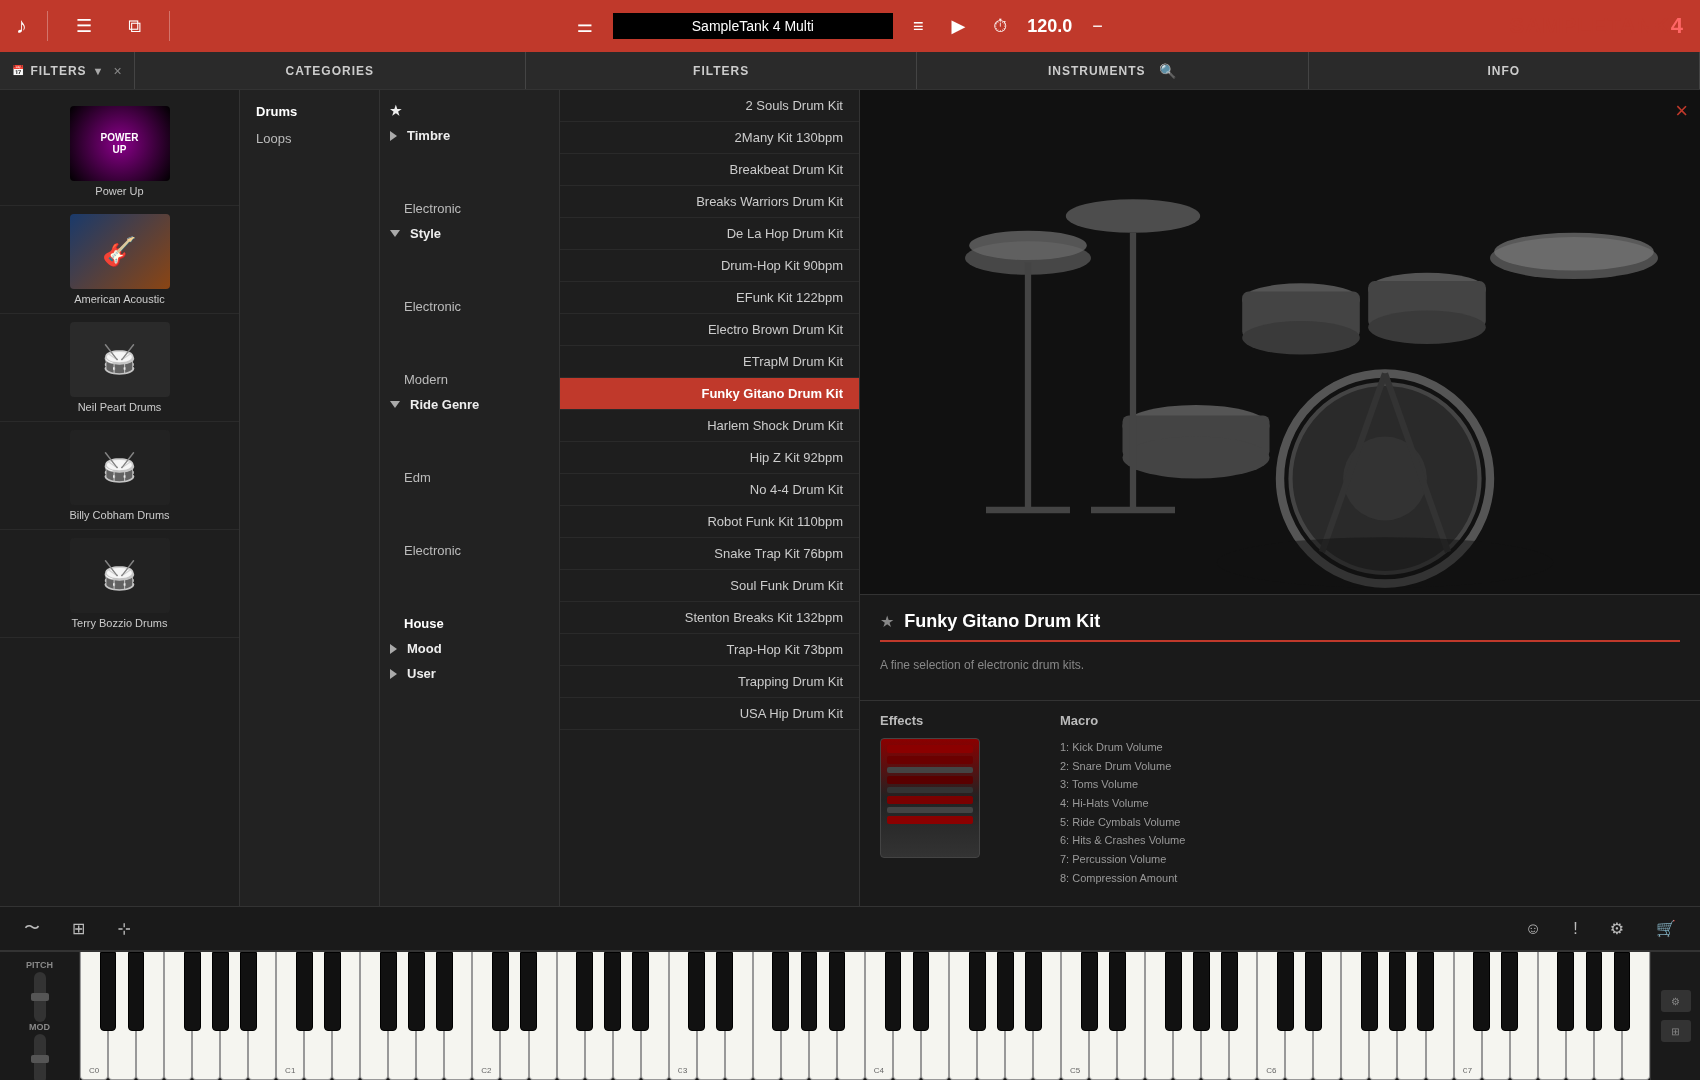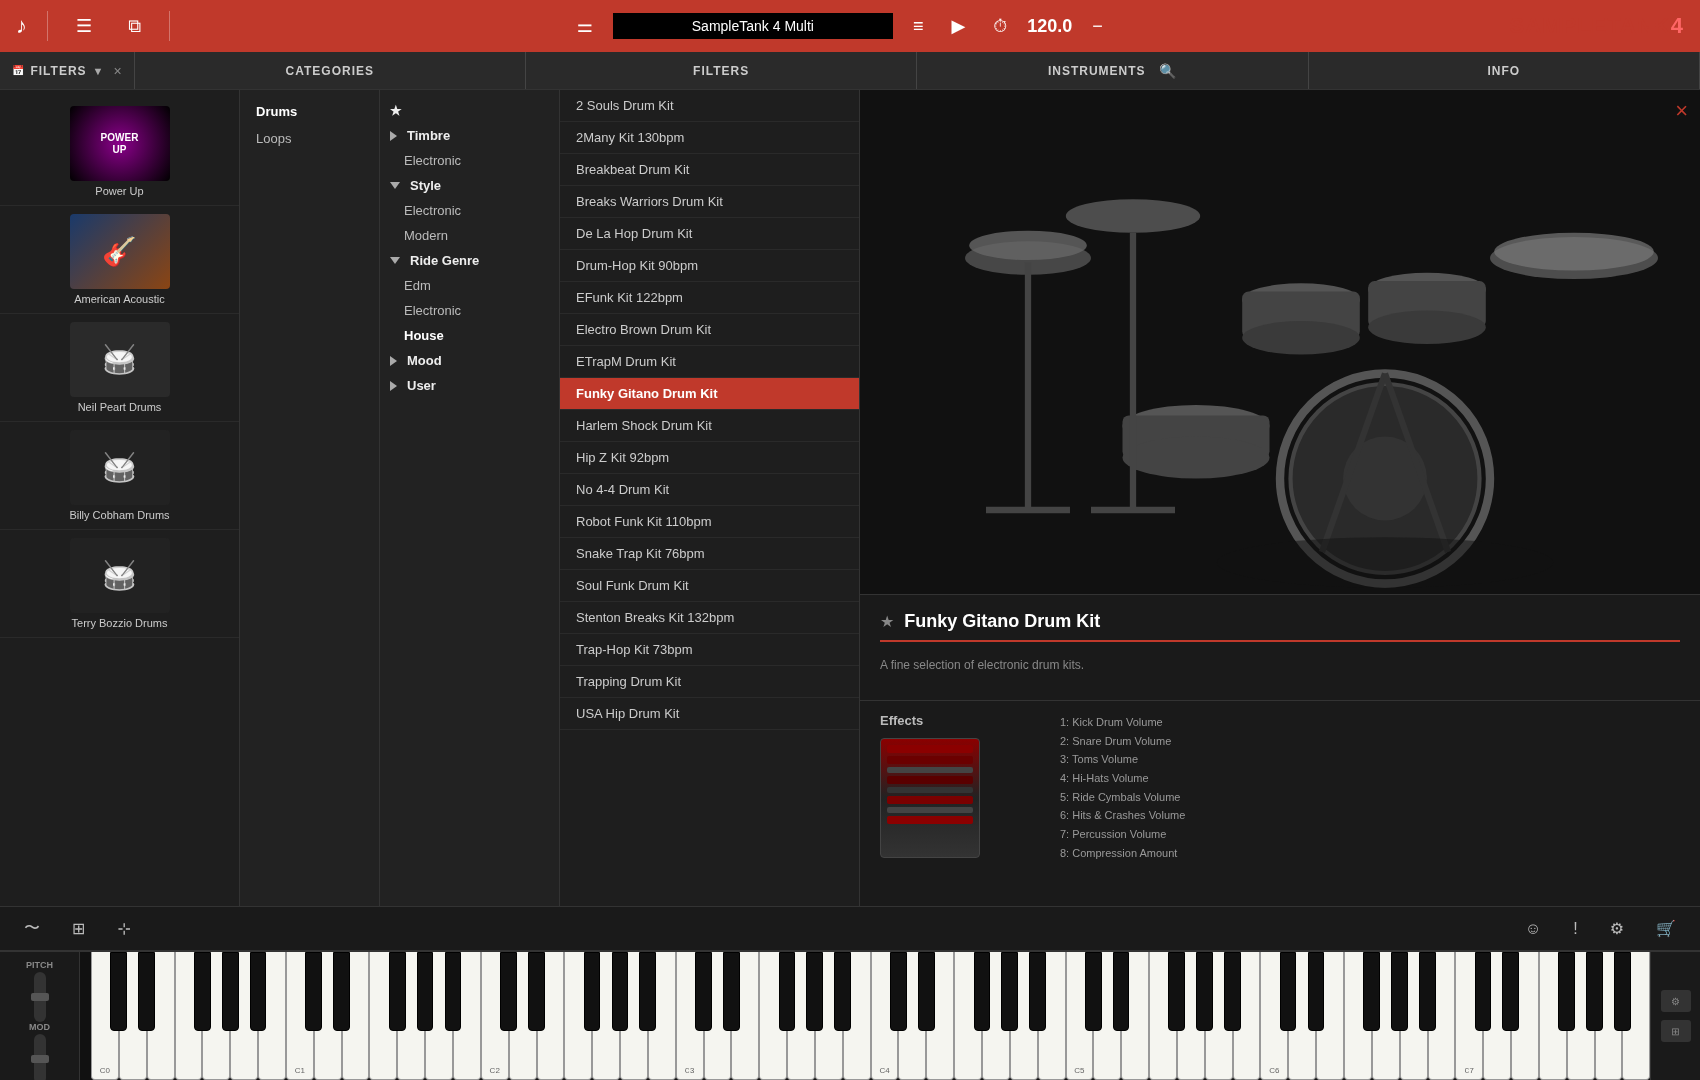--- a/index.html
+++ b/index.html
@@ -182,38 +182,40 @@
       font-size: 13px;
       font-weight: bold;
       cursor: pointer;
       gap: 6px;
     }
     .filter-item {
       padding: 5px 24px;
       color: #bbb;
       font-size: 13px;
       cursor: pointer;
+      margin-top: 48px;
     }
     .triangle-down { display: inline-block; width: 0; height: 0; border-left: 5px solid transparent; border-right: 5px solid transparent; border-top: 7px solid #aaa; margin-right: 4px; }
     .triangle-right { display: inline-block; width: 0; height: 0; border-top: 5px solid transparent; border-bottom: 5px solid transparent; border-left: 7px solid #aaa; margin-right: 4px; }
 
     
     .instruments-panel {
       width: 300px;
       background: #1e1e1e;
       border-right: 1px solid #333;
       overflow-y: auto;
       flex-shrink: 0;
     }
     .instrument-item {
       padding: 8px 16px;
       color: #ccc;
       font-size: 13px;
       cursor: pointer;
       border-bottom: 1px solid #2a2a2a;
+      text-align: right;
     }
     .instrument-item.selected {
       background: #c0392b;
       color: white;
       font-weight: bold;
     }
 
     
     .info-panel {
       flex: 1;
@@ -354,21 +356,20 @@
       border-radius: 2px;
       position: absolute;
       left: -3px;
       top: 50%;
       transform: translateY(-50%);
     }
     .keyboard-area {
       flex: 1;
       position: relative;
       overflow: hidden;
-      margin-left: 11px;
     }
     .white-key {
       flex: 1;
       background: #f5f5f0;
       border: 1px solid #999;
       border-top: none;
       border-radius: 0 0 4px 4px;
       cursor: pointer;
       position: relative;
       min-width: 18px;
@@ -618,20 +619,21 @@
             <div style="height:6px; background:#444; margin-bottom:3px; border-radius:2px;"></div>
             <div style="height:8px; background:#5a0000; margin-bottom:3px; border-radius:2px;"></div>
             <div style="height:6px; background:#333; margin-bottom:3px; border-radius:2px;"></div>
             <div style="height:8px; background:#7B0000; margin-bottom:3px; border-radius:2px;"></div>
             <div style="height:6px; background:#444; margin-bottom:3px; border-radius:2px;"></div>
             <div style="height:8px; background:#8B0000; border-radius:2px;"></div>
           </div>
         </div>
       </div>
       <div class="macro-col">
+        <div class="section-title">Macro</div>
         <ul class="macro-list">
           <li>1: Kick Drum Volume</li>
           <li>2: Snare Drum Volume</li>
           <li>3: Toms Volume</li>
           <li>4: Hi-Hats Volume</li>
           <li>5: Ride Cymbals Volume</li>
           <li>6: Hits &amp; Crashes Volume</li>
           <li>7: Percussion Volume</li>
           <li>8: Compression Amount</li>
         </ul>

